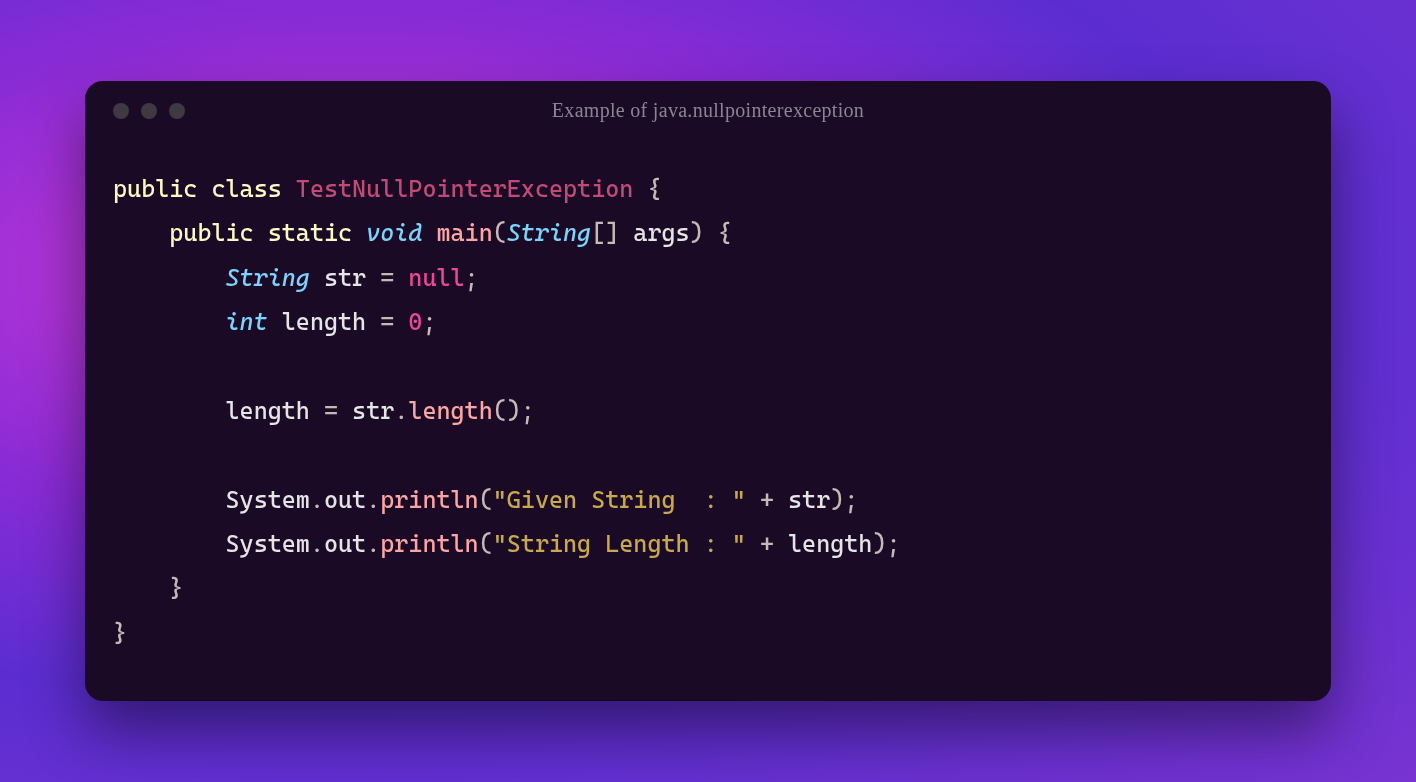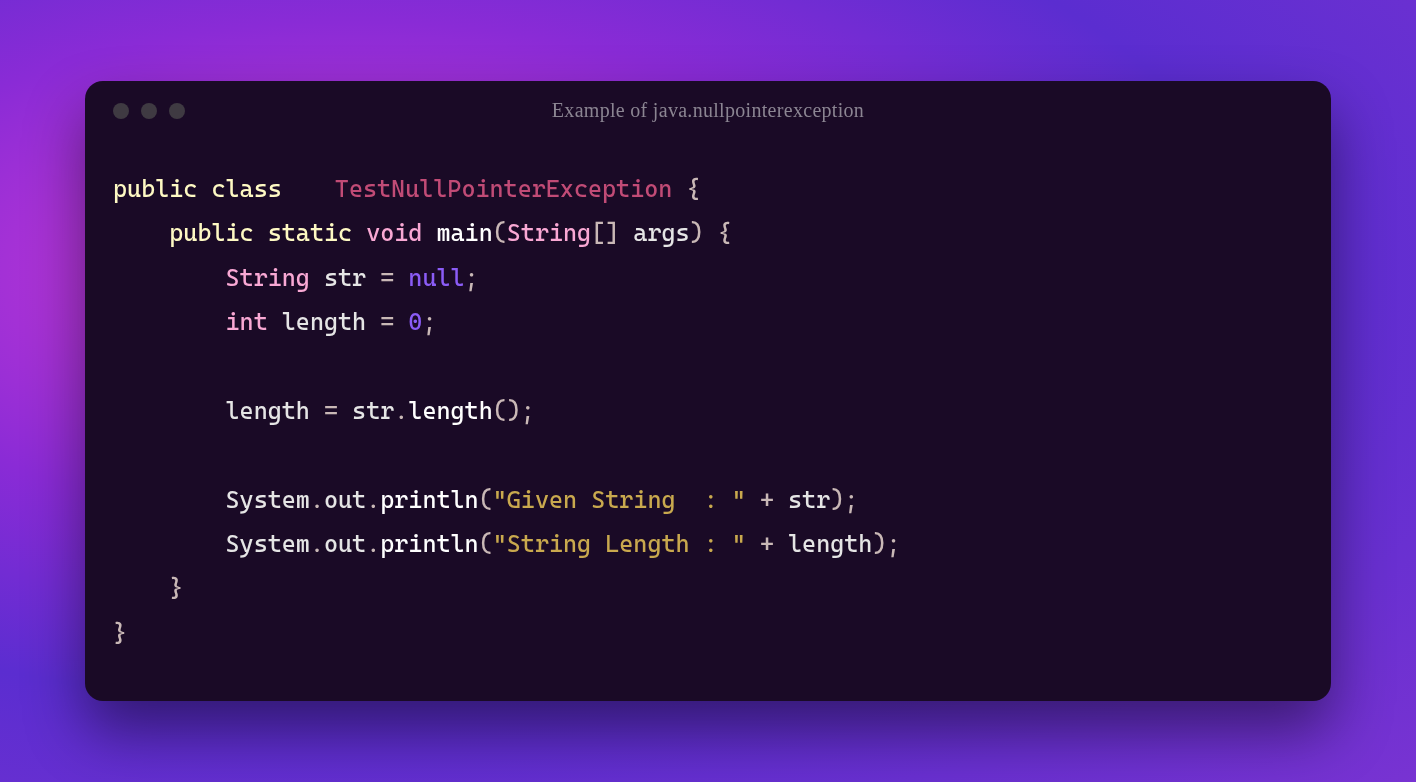--- a/index.html
+++ b/index.html
@@ -46,26 +46,26 @@
     }
     .code {
       padding: 40px 28px 10px 28px;
       font-family: 'SF Mono', 'Cascadia Code', 'Fira Code', Menlo, Consolas, monospace;
       font-size: 24px;
       line-height: 1.85;
       white-space: pre;
       color: #f3e9e8;
     }
     .k { color: #fef9c3; }       
-    .t { color: #f9a8d4; }       
-    .cl { color: #c14b76; margin-left: 39px; }      
+    .t { color: #7dd3fc; font-style: italic; }       
+    .cl { color: #c14b76; }      
     .id { color: #e5e5e5; }      
-    .m { color: #ffffff; margin-top: 32px; }       
+    .m { color: #fca5a5; margin-top: 32px; }       
     .s { color: #c9a94e; }       
-    .n { color: #8b5cf6; }       
+    .n { color: #ec4899; }       
     .p { color: #c9b8b6; }       
     .pl { color: #f3e9e8; }      
   </style>
 </head>
 <body>
 
 <div class="window">
   <div class="titlebar">
     <div class="dots">
       <div class="dot"></div>

